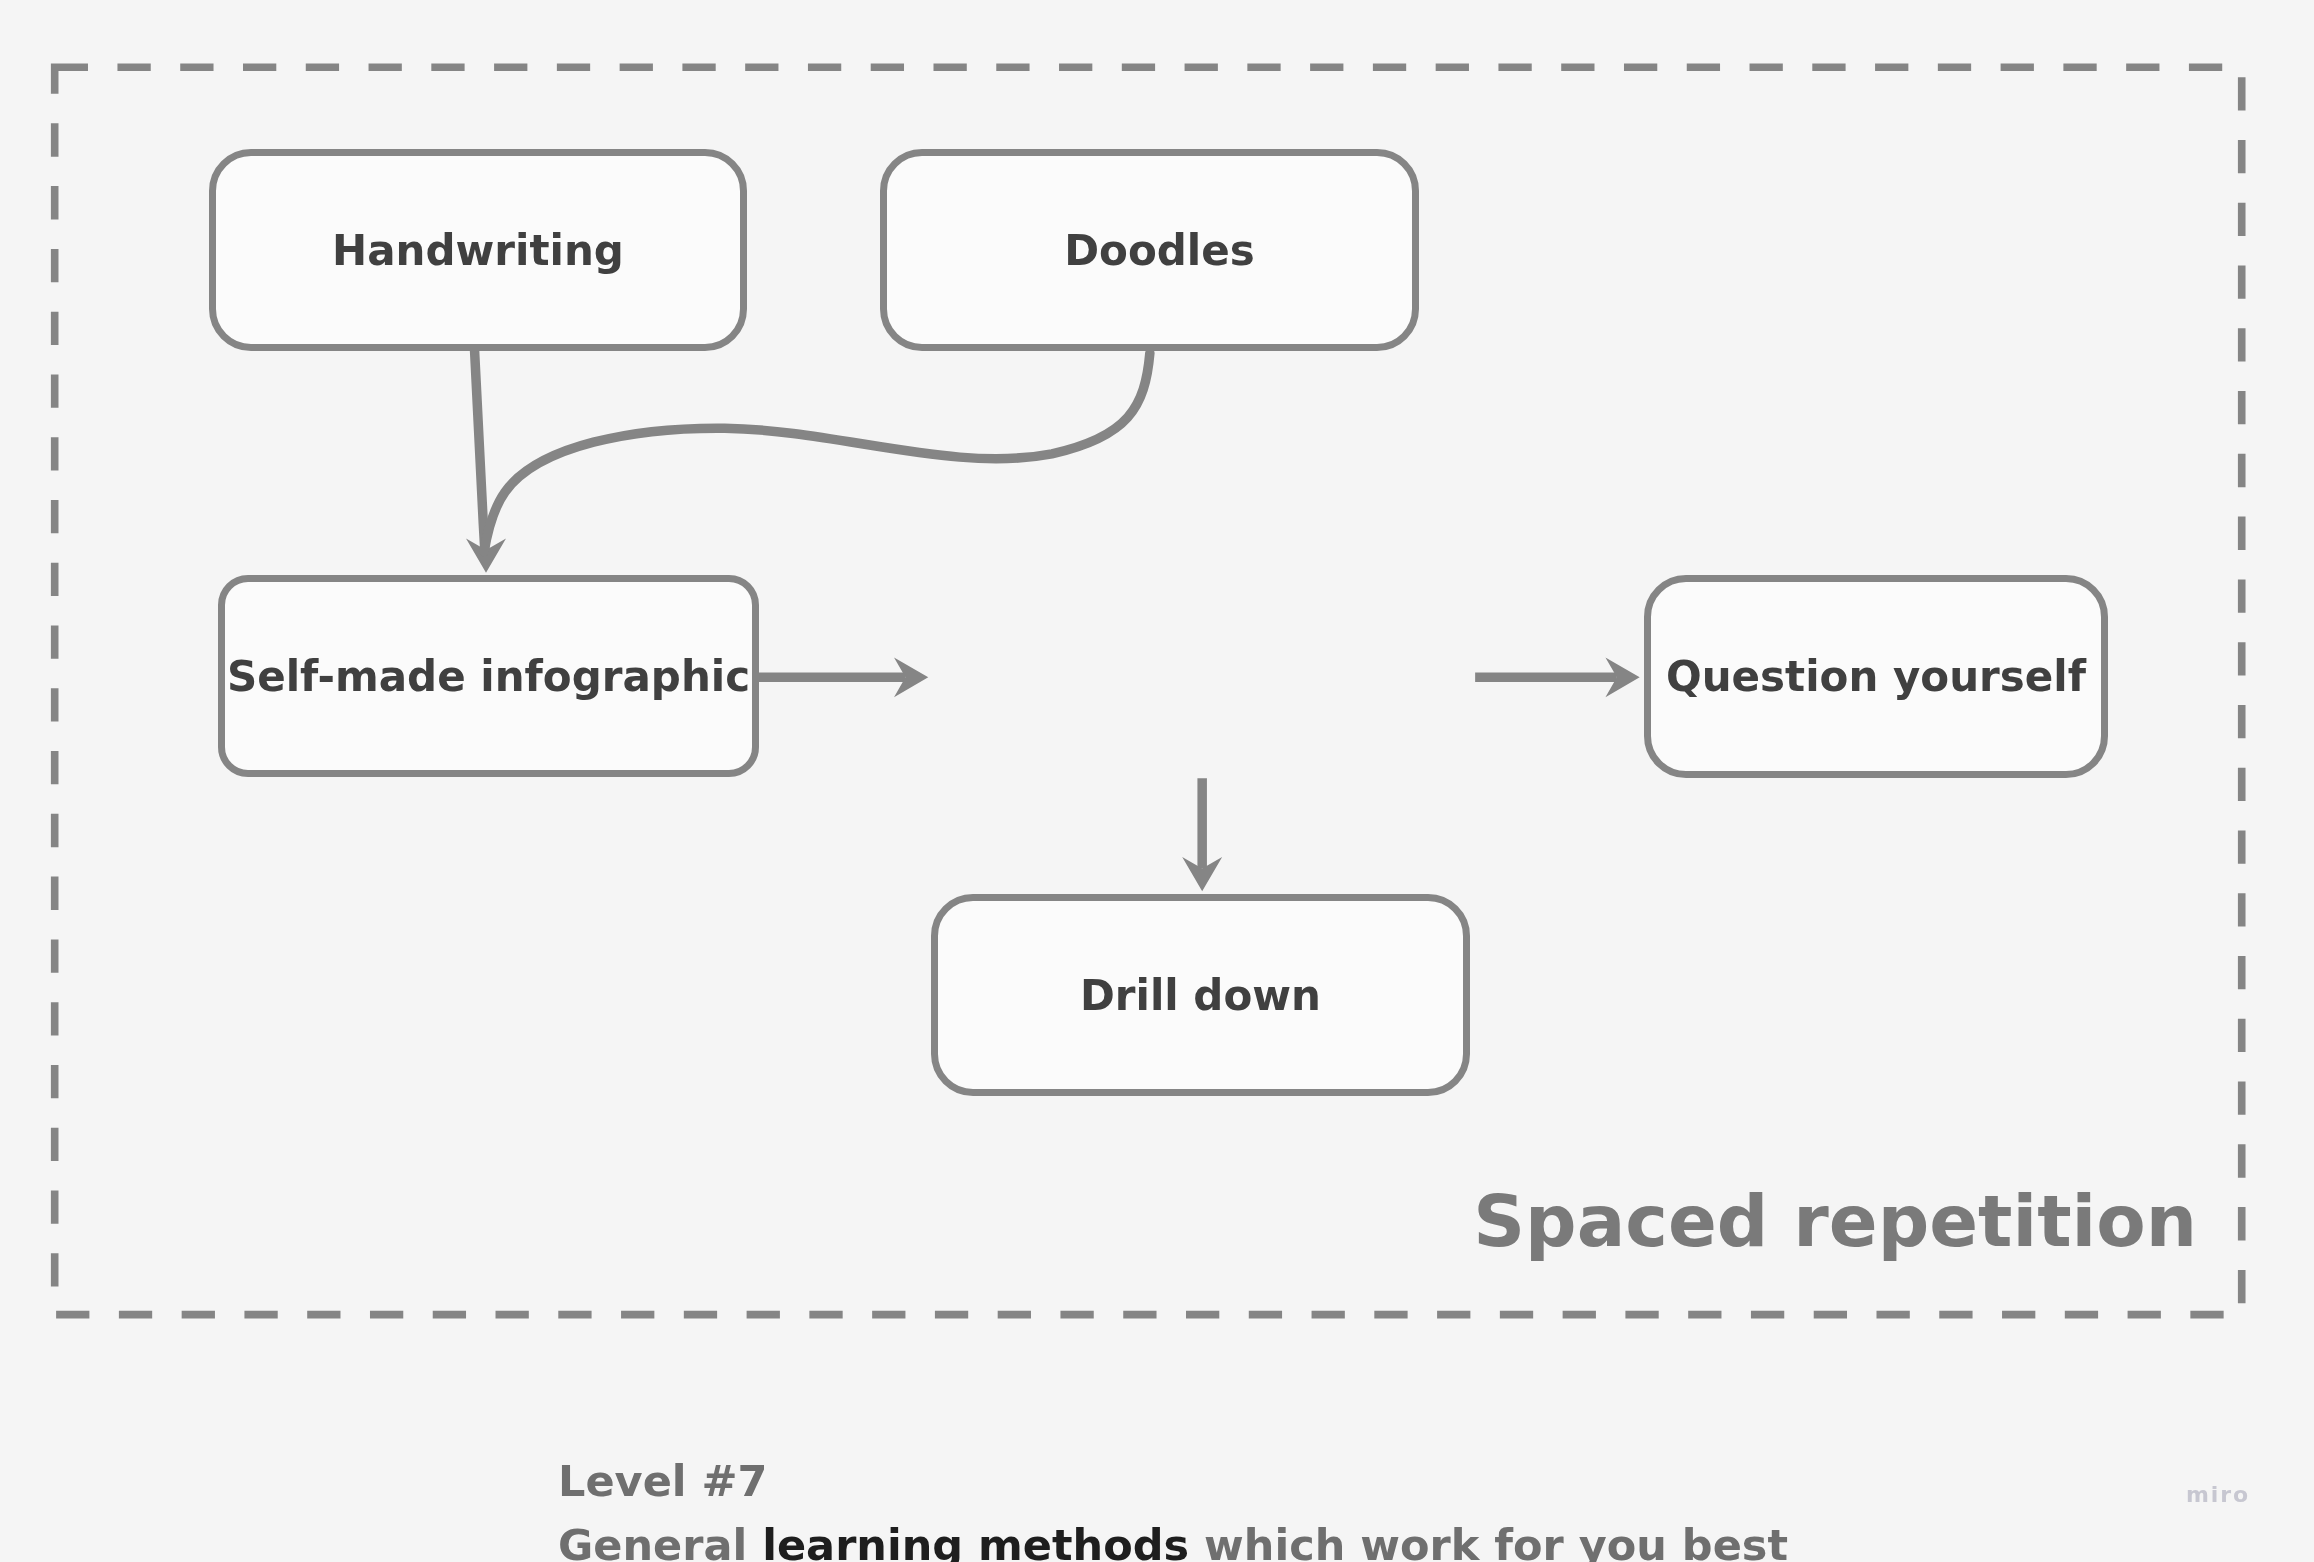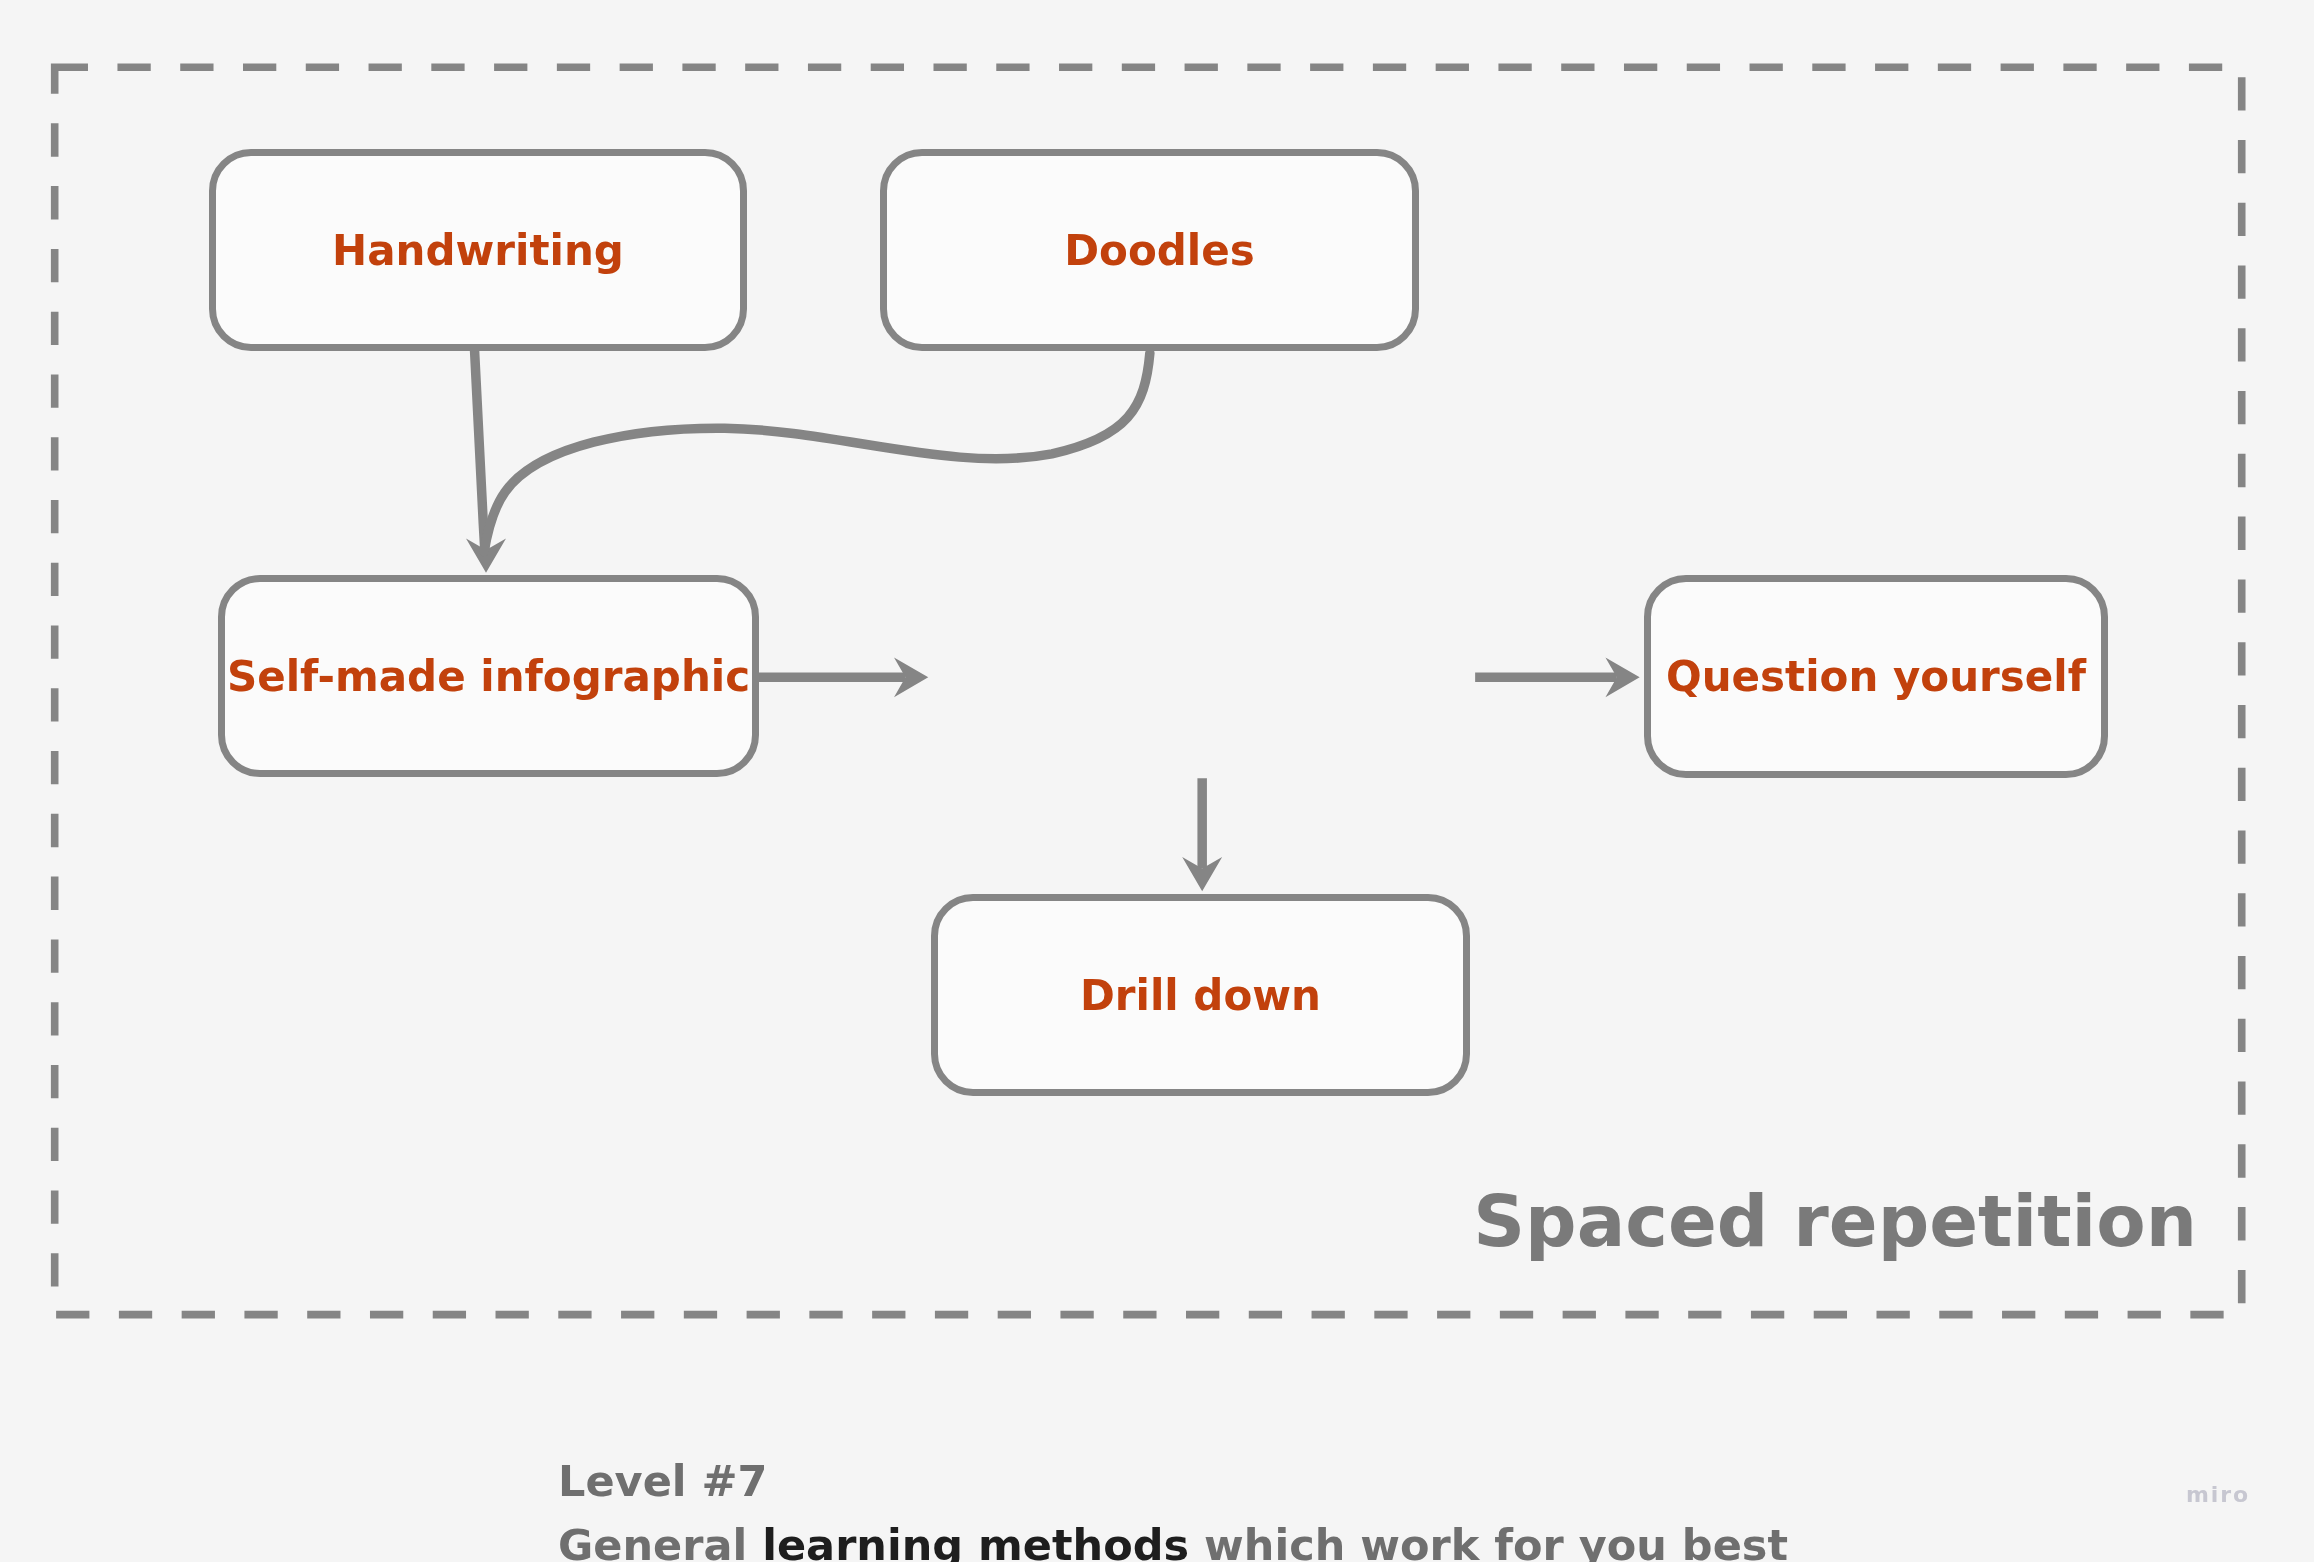--- a/index.html
+++ b/index.html
@@ -34,21 +34,21 @@
     border: 7.6px solid #858585;
     border-radius: 42px;
     display: flex;
     align-items: center;
     justify-content: center;
     text-align: center;
   }
   .node-label {
     font-size: 42px;
     font-weight: bold;
-    color: #c2410c;
+    color: #404040;
     white-space: nowrap;
     letter-spacing: 0px;
   }
   .frame-title {
     position: absolute;
     top: 1179px;
     right: 117px;
     font-size: 72px;
     font-weight: bold;
     color: #7a7a7a;
@@ -75,21 +75,21 @@
     top: 1482px;
     font-size: 22px;
     font-weight: 600;
     color: #c7c7d1;
     letter-spacing: 1.9px;
   }
 
   
   .node-handwriting        { left: 209px;  top: 149px; width: 538px; height: 202px; }
   .node-doodles            { left: 880px;  top: 149px; width: 539px; height: 202px; padding-left: 20px; }
-  .node-self-made          { left: 218px;  top: 575px; width: 541px; height: 202px; }
+  .node-self-made          { left: 218px;  top: 575px; width: 541px; height: 202px; border-radius: 30px; }
   .node-general-concept    { left: 933px;  top: 575px; width: 542px; height: 203px; }
   .node-question-yourself  { left: 1644px; top: 575px; width: 464px; height: 203px; }
   .node-drill-down         { left: 931px;  top: 894px; width: 539px; height: 202px; }
 </style>
 </head>
 <body>
 
 <div class="board">
 
   <svg class="edges-svg" viewBox="0 0 2433 1643" xmlns="http://www.w3.org/2000/svg">

